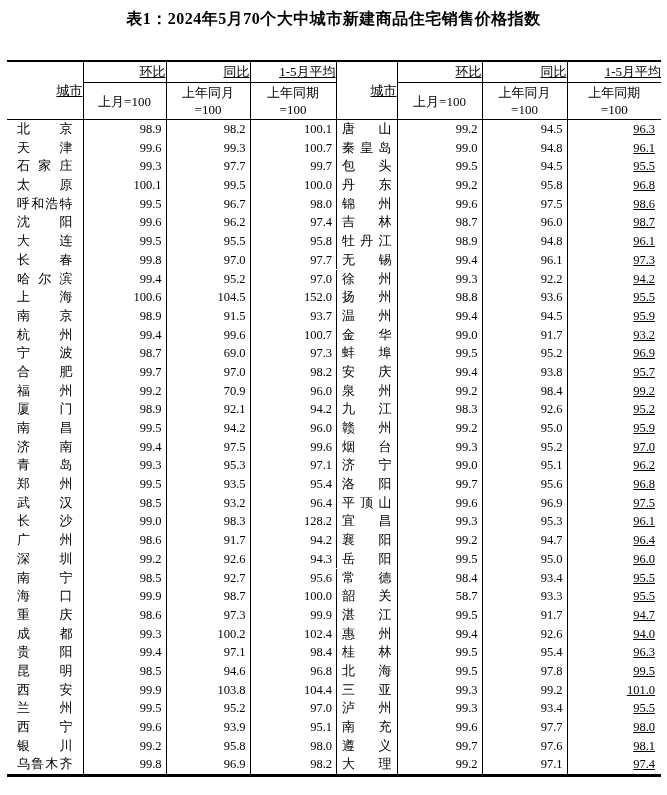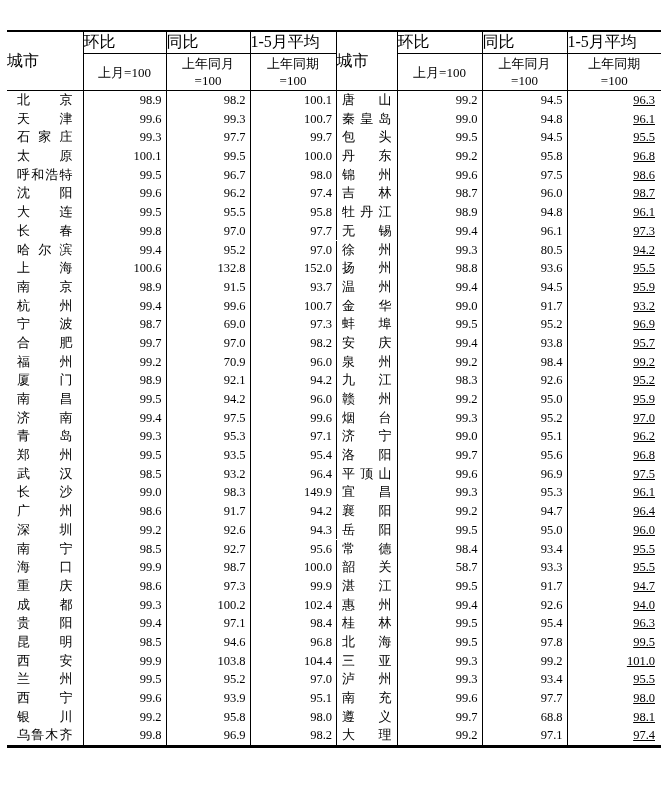--- a/index.html
+++ b/index.html
@@ -42,23 +42,24 @@
   .price-table thead tr.h1row th:not([rowspan]) {
     border-bottom: 1px solid #000;
   }
   
   .price-table thead tr.h2row th,
   .price-table thead th[rowspan] {
     border-bottom: 1px solid #000;
   }
   .price-table thead tr.h1row th {
     height: 20px;
-    font-size: 16px;
-    text-align: left;
+    font-size: 13px;
+    text-align: right;
     vertical-align: middle;
+    text-decoration: underline;
   }
   .price-table thead tr.h2row th {
     height: 36px;
     font-size: 13px;
     text-align: center;
     vertical-align: middle;
     white-space: pre-line;
     line-height: 17px;
   }
   .price-table thead th[rowspan] {
@@ -87,20 +88,21 @@
     font-size: 13px;
     height: 18.68px;
   }
   .price-table tbody td.city.l { padding: 0 10px; }
   .price-table tbody td.city.r { padding: 0 5px; }
 </style>
 </head>
 <body>
 
 <div>
+  <h1 class="page-title">表1：2024年5月70个大中城市新建商品住宅销售价格指数</h1>
 
   <table class="price-table">
     <colgroup>
       <col style="width:76px">
         <col style="width:83px">
         <col style="width:84px">
         <col style="width:86px">
       <col style="width:61px">
         <col style="width:85px">
         <col style="width:85px">
@@ -271,30 +273,30 @@
             <span>滨</span>
           </td>
           <td class="num">99.4</td>
           <td class="num">95.2</td>
           <td class="num">97.0</td>
           <td class="city r">
             <span>徐</span>
             <span>州</span>
           </td>
           <td class="num">99.3</td>
-          <td class="num">80.5</td>
+          <td class="num">92.2</td>
           <td class="num last">94.2</td>
         </tr>
         <tr>
           <td class="city l">
             <span>上</span>
             <span>海</span>
           </td>
           <td class="num">100.6</td>
-          <td class="num">132.8</td>
+          <td class="num">104.5</td>
           <td class="num">152.0</td>
           <td class="city r">
             <span>扬</span>
             <span>州</span>
           </td>
           <td class="num">98.8</td>
           <td class="num">93.6</td>
           <td class="num last">95.5</td>
         </tr>
         <tr>
@@ -474,21 +476,21 @@
           <td class="num">96.9</td>
           <td class="num last">97.5</td>
         </tr>
         <tr>
           <td class="city l">
             <span>长</span>
             <span>沙</span>
           </td>
           <td class="num">99.0</td>
           <td class="num">98.3</td>
-          <td class="num">149.9</td>
+          <td class="num">128.2</td>
           <td class="city r">
             <span>宜</span>
             <span>昌</span>
           </td>
           <td class="num">99.3</td>
           <td class="num">95.3</td>
           <td class="num last">96.1</td>
         </tr>
         <tr>
           <td class="city l">
@@ -672,21 +674,21 @@
             <span>川</span>
           </td>
           <td class="num">99.2</td>
           <td class="num">95.8</td>
           <td class="num">98.0</td>
           <td class="city r">
             <span>遵</span>
             <span>义</span>
           </td>
           <td class="num">99.7</td>
-          <td class="num">68.8</td>
+          <td class="num">97.6</td>
           <td class="num last">98.1</td>
         </tr>
         <tr>
           <td class="city l">
             <span>乌</span>
             <span>鲁</span>
             <span>木</span>
             <span>齐</span>
           </td>
           <td class="num">99.8</td>

